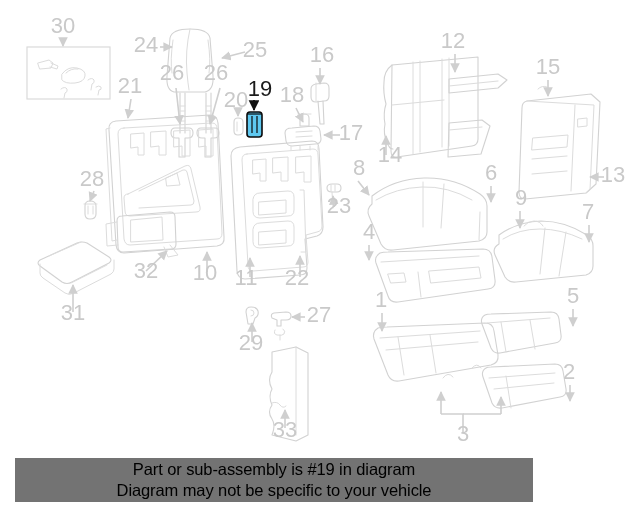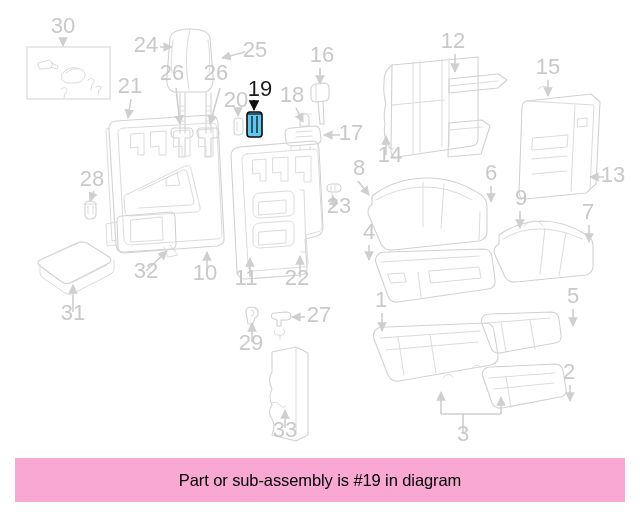--- a/index.html
+++ b/index.html
@@ -27,23 +27,23 @@
     width: 640px;
     height: 450px;
     display: block;
   }
 
   
   #notice-banner {
     position: absolute;
     left: 15px;
     top: 458px;
-    width: 610px;
+    width: 518px;
     height: 44px;
-    background: #f9a8d4;
+    background: #737373;
     display: flex;
     flex-direction: column;
     align-items: center;
     justify-content: center;
     box-sizing: border-box;
   }
   #notice-banner .notice-line {
     color: #000000;
     font-family: "Liberation Sans", sans-serif;
     font-size: 16.5px;
@@ -394,13 +394,14 @@
         <text x="73" y="320" text-anchor="middle" class="label-text">31</text>
         <text x="146" y="278" text-anchor="middle" class="label-text">32</text>
         <text x="285" y="437" text-anchor="middle" class="label-text">33</text>
       </g>
 
   </svg>
 </div>
 
 <div id="notice-banner">
   <div class="notice-line">Part or sub-assembly is #19 in diagram</div>
+  <div class="notice-line">Diagram may not be specific to your vehicle</div>
 </div>
 
 </body></html>

